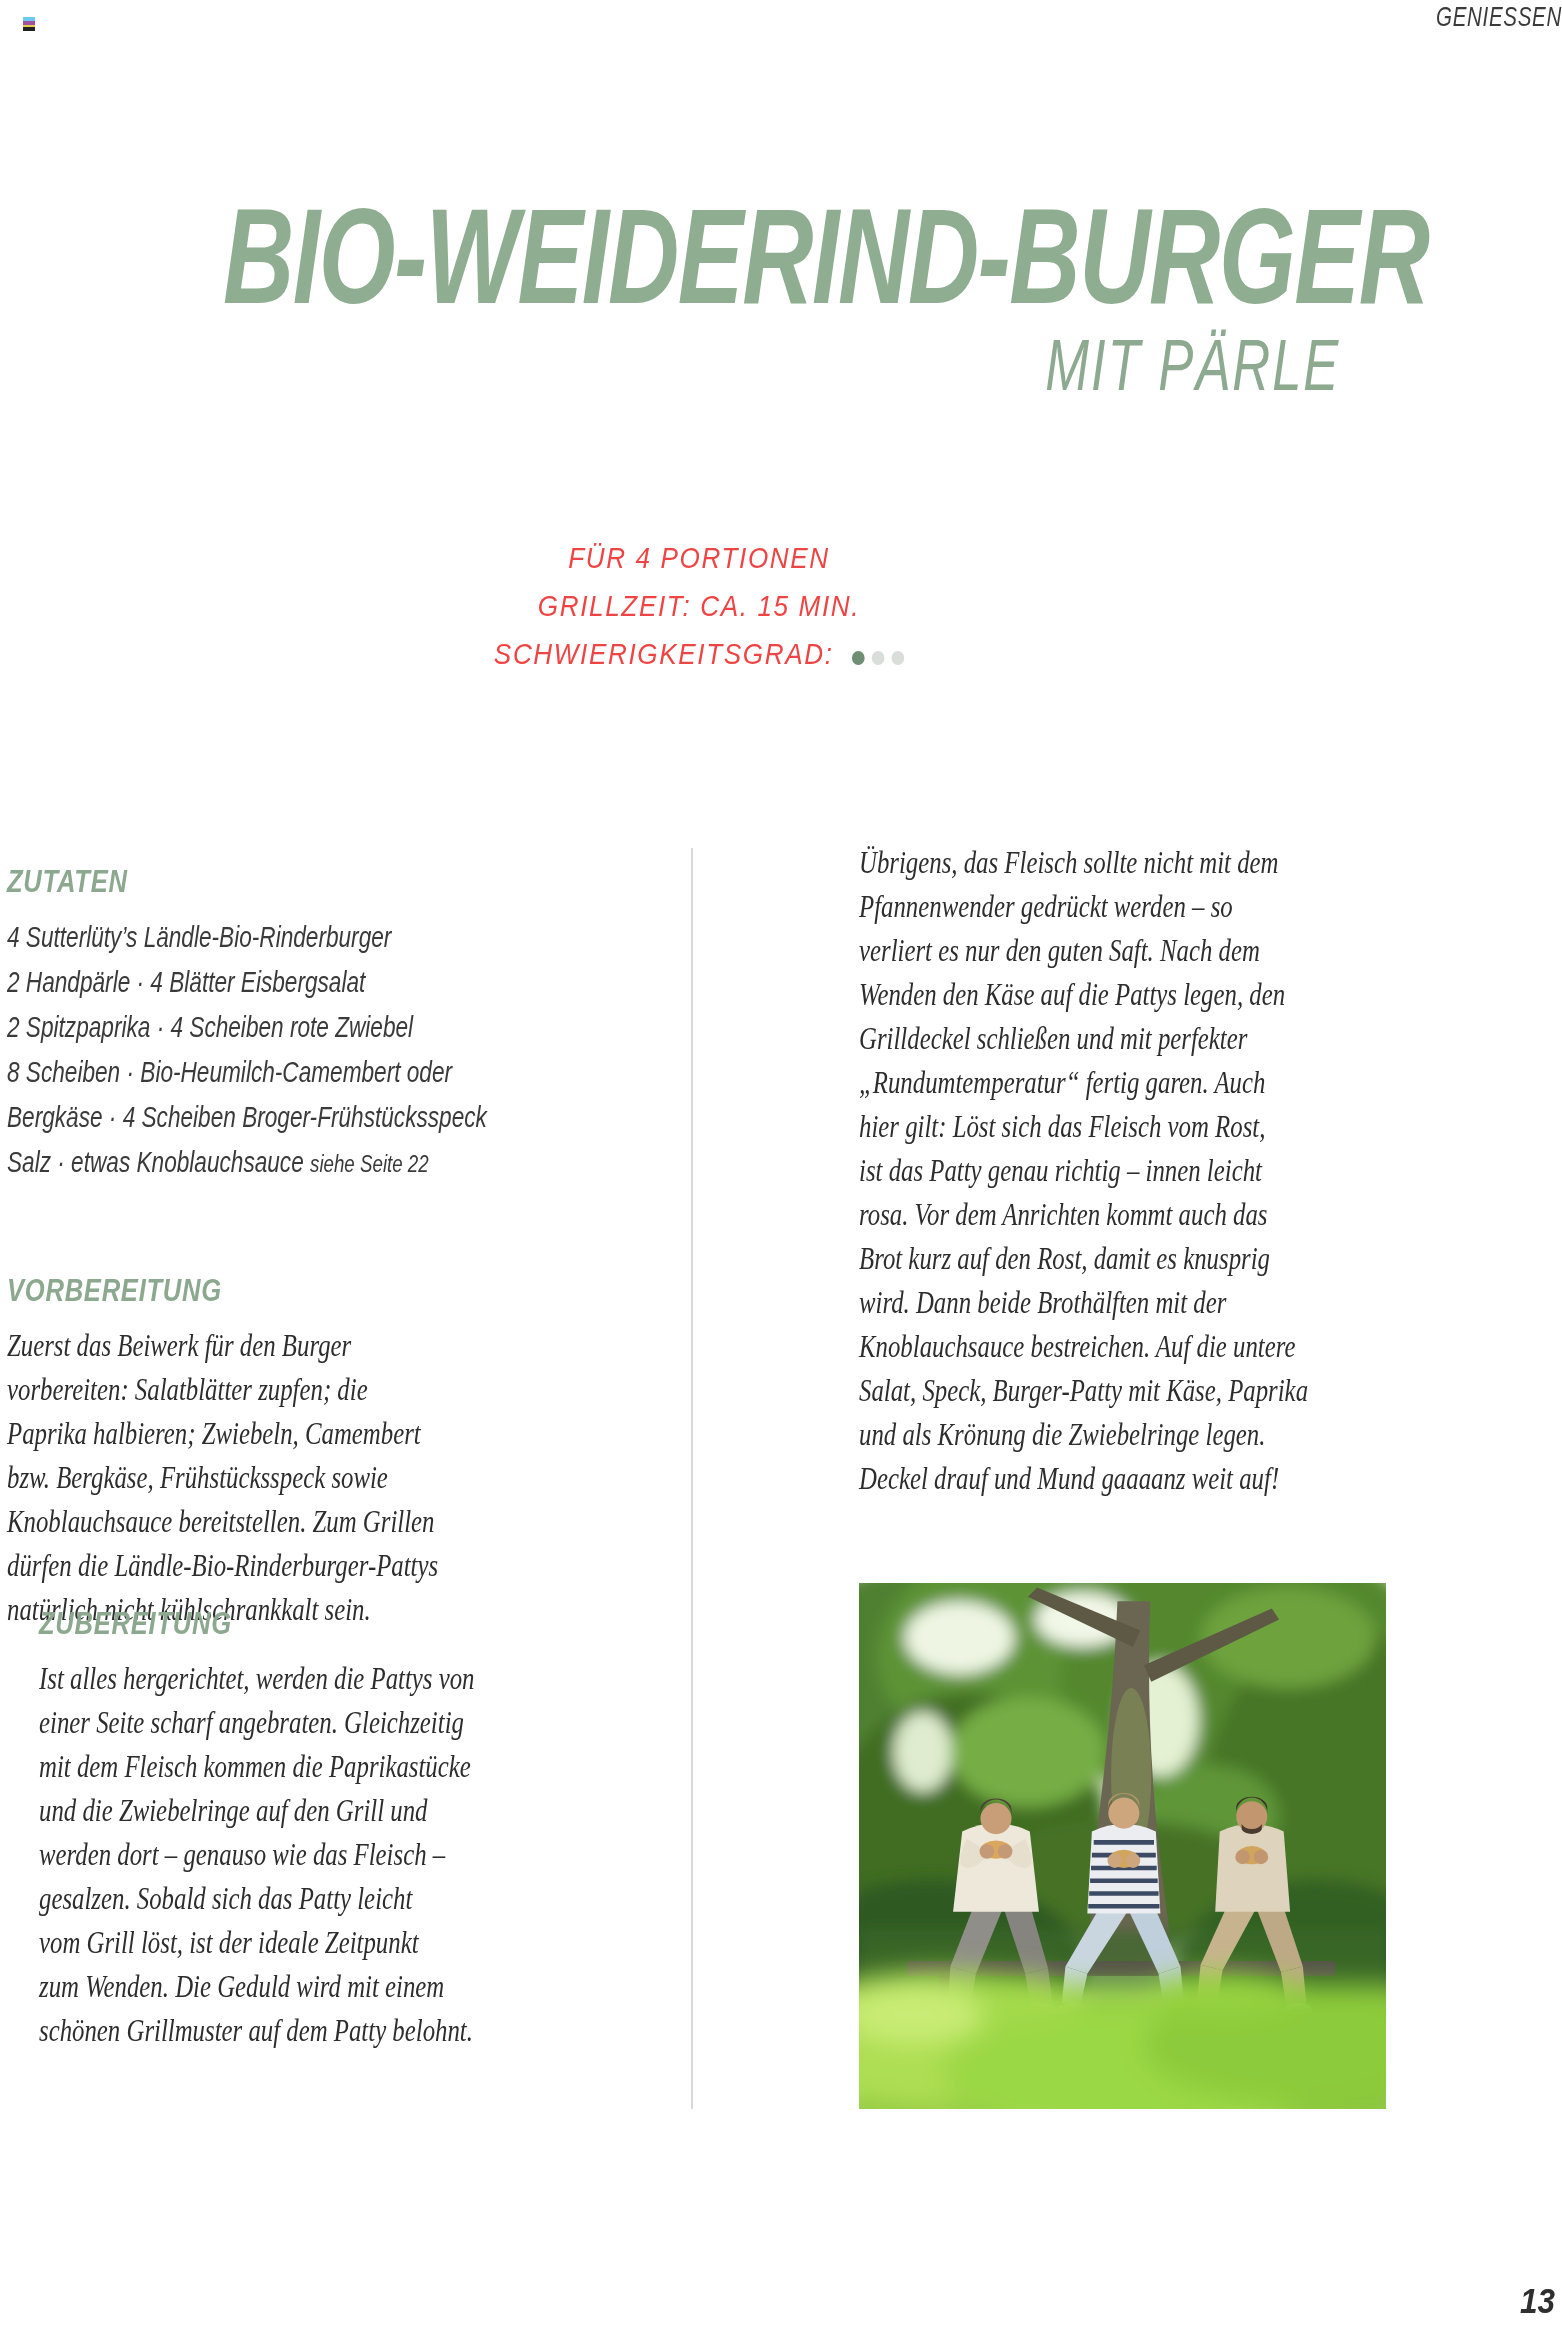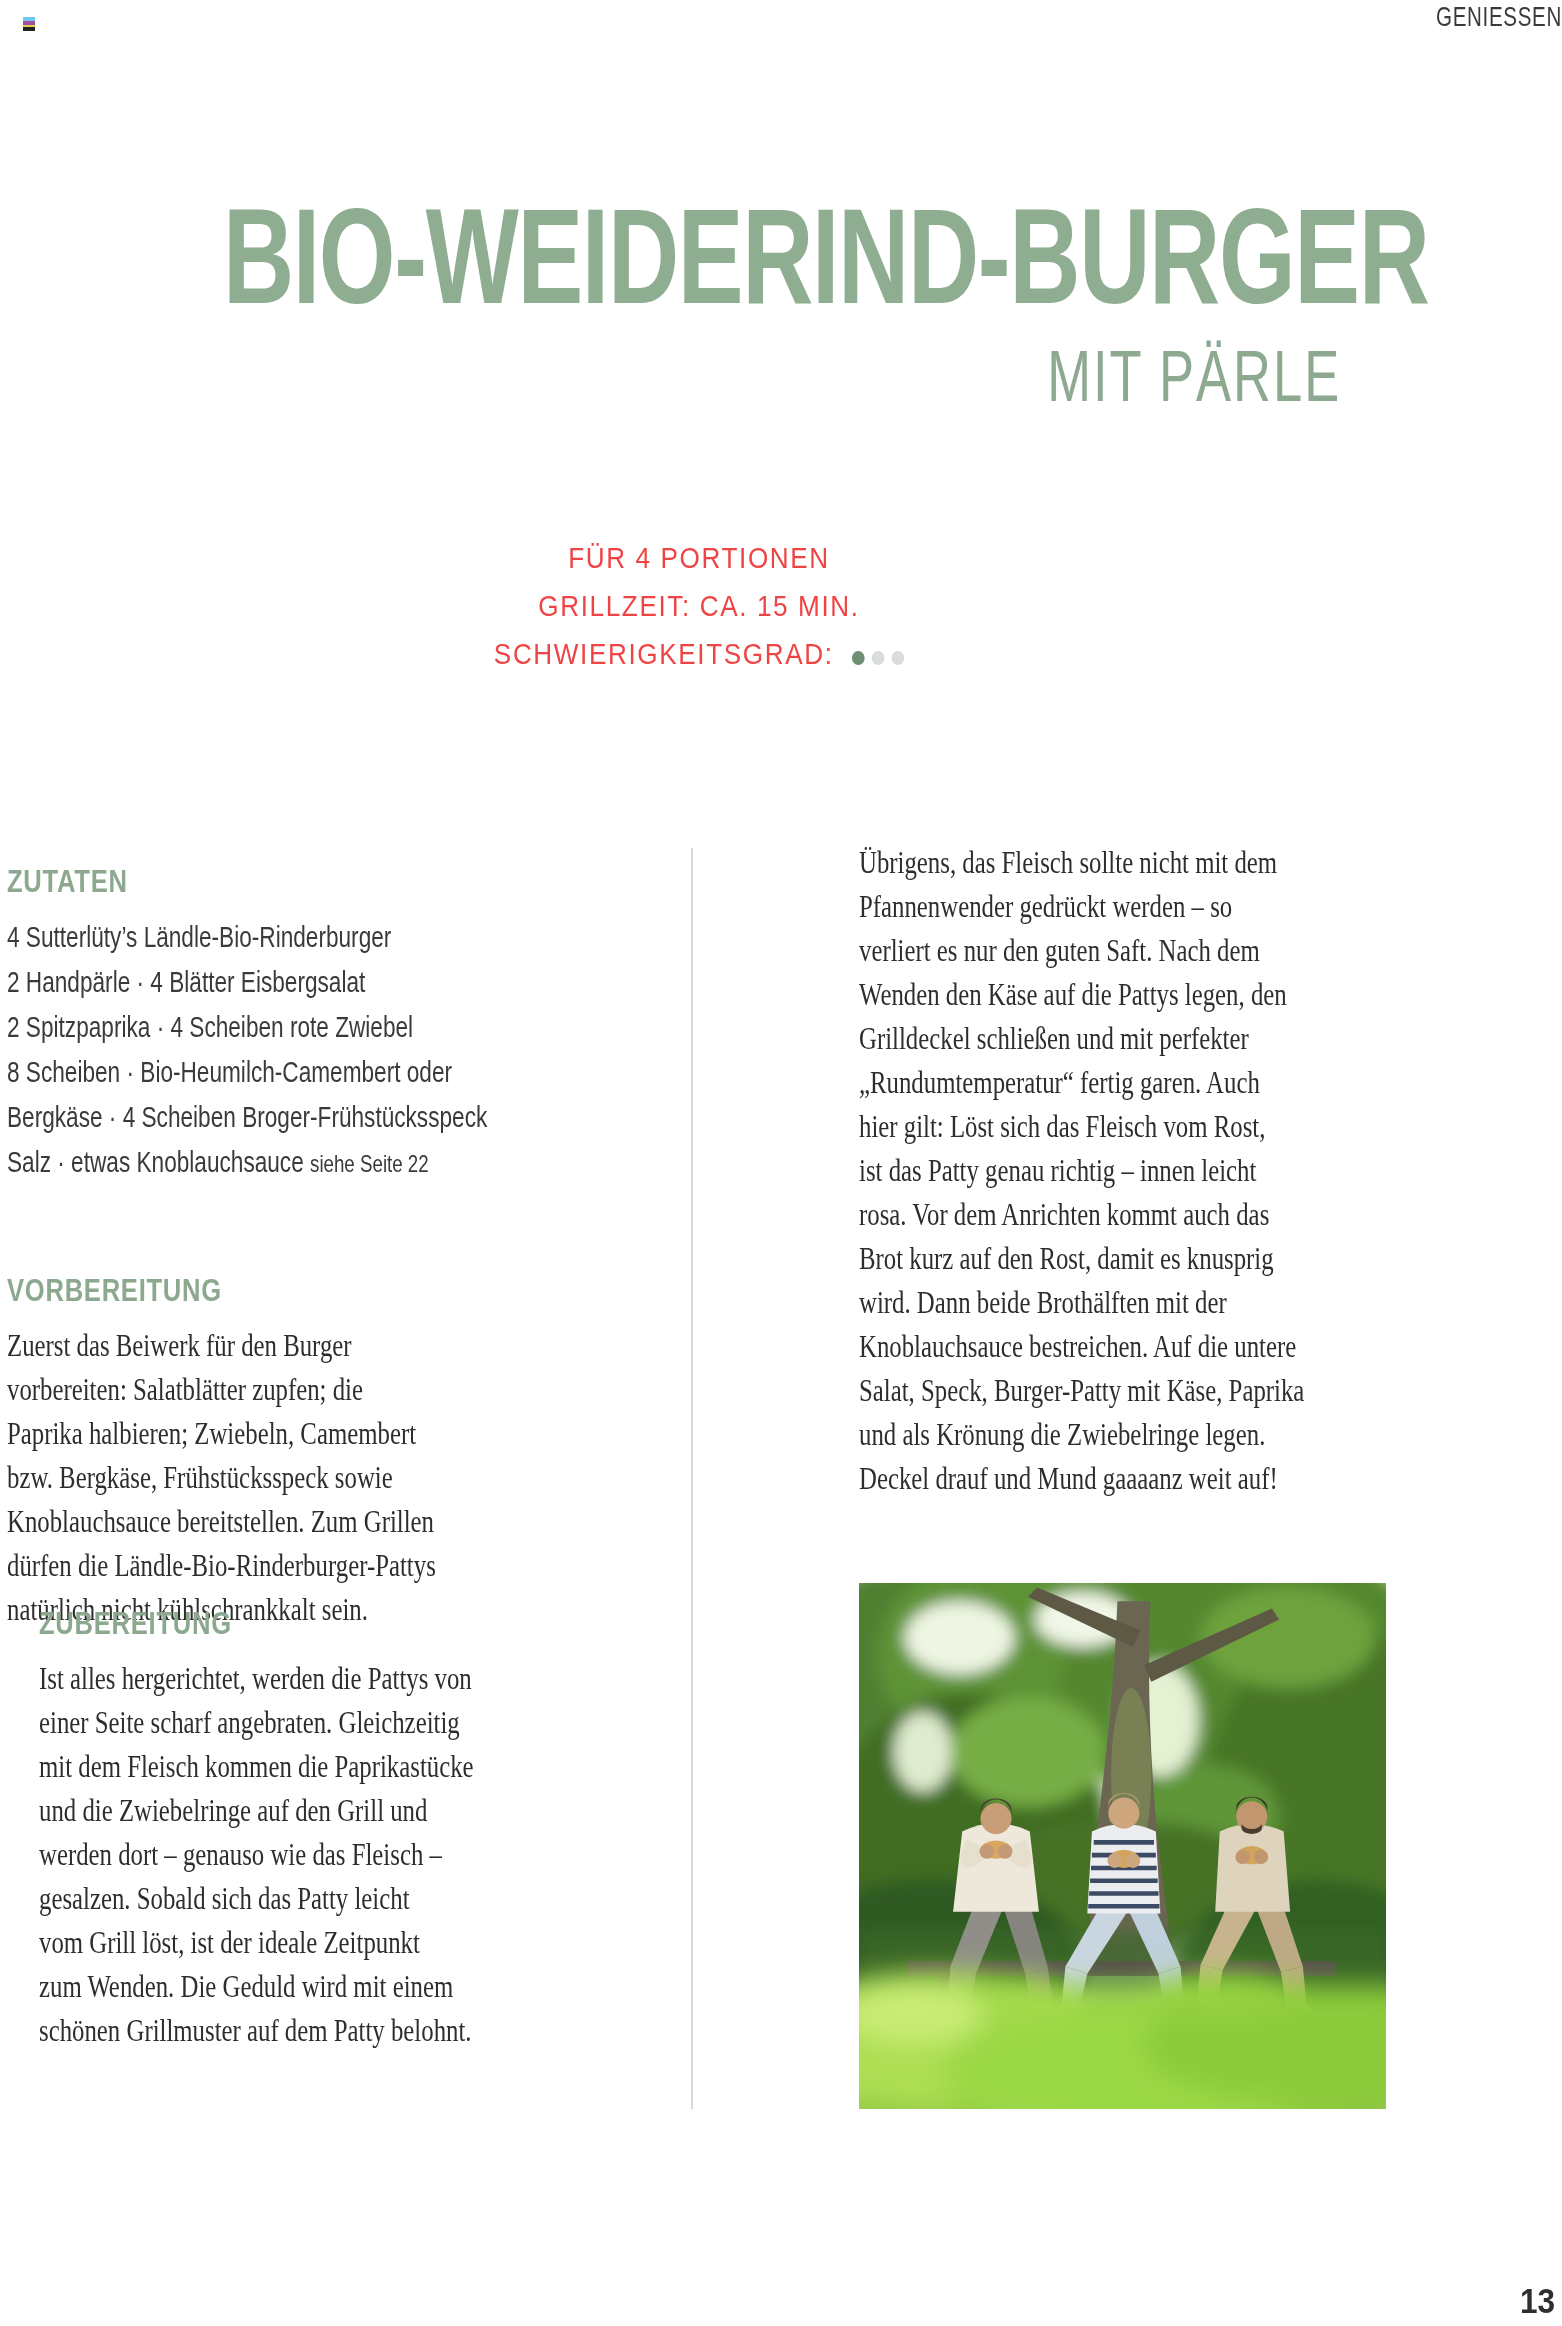--- a/index.html
+++ b/index.html
@@ -3,20 +3,21 @@
 <meta charset="utf-8">
 <style>
   html,body{margin:0;padding:0;background:#fff;}
   .page{
     position:relative;
     width:1562px;height:2326px;
     background:#ffffff;
     overflow:hidden;
     font-family:"Liberation Sans",sans-serif;
     color:#2d2d2d;
+    font-style:italic;
   }
   
   .cmyk-mark{position:absolute;left:23px;top:17.4px;width:12px;height:13.7px;}
   .cmyk-mark .s{width:12px;height:3.7px;}
   .s-cyan{background:#6ec8f0;}
   .s-magenta{background:#a0519f;}
   .s-yellow{background:#e3cf4a;height:2.7px !important;}
   .s-black{background:#222222;}
 
   .kicker{
@@ -24,21 +25,21 @@
     font-size:27.4px;font-weight:400;letter-spacing:0.9px;color:#3a3a3a;
     transform:scaleX(0.75);transform-origin:right top;
     white-space:nowrap;
   }
 
   .title-wrap{position:absolute;left:0;top:188px;width:1398px;text-align:right;color:#8fad91;}
   .title-main{
     display:inline-block;font-size:135px;font-weight:700;line-height:1.02;
     transform:scaleX(0.73);transform-origin:center top;letter-spacing:-1.8px;white-space:nowrap;
   }
-  .title-sub-row{display:block;margin-top:13px;}
+  .title-sub-row{display:block;margin-top:2px;}
   .title-sub{
     display:inline-block;font-size:73px;font-weight:400;line-height:1;
     transform:scaleX(0.72);transform-origin:center top;letter-spacing:2.7px;
     margin-left:68px;color:#8da990;white-space:nowrap;
   }
 
   .info{position:absolute;left:0;top:534px;width:1398px;text-align:center;color:#ef4444;}
   .info-line{font-size:29px;line-height:48px;letter-spacing:1.8px;white-space:nowrap;
     transform:scaleX(0.9);transform-origin:center top;}
   .dots{display:inline-block;margin-left:12.8px;}

